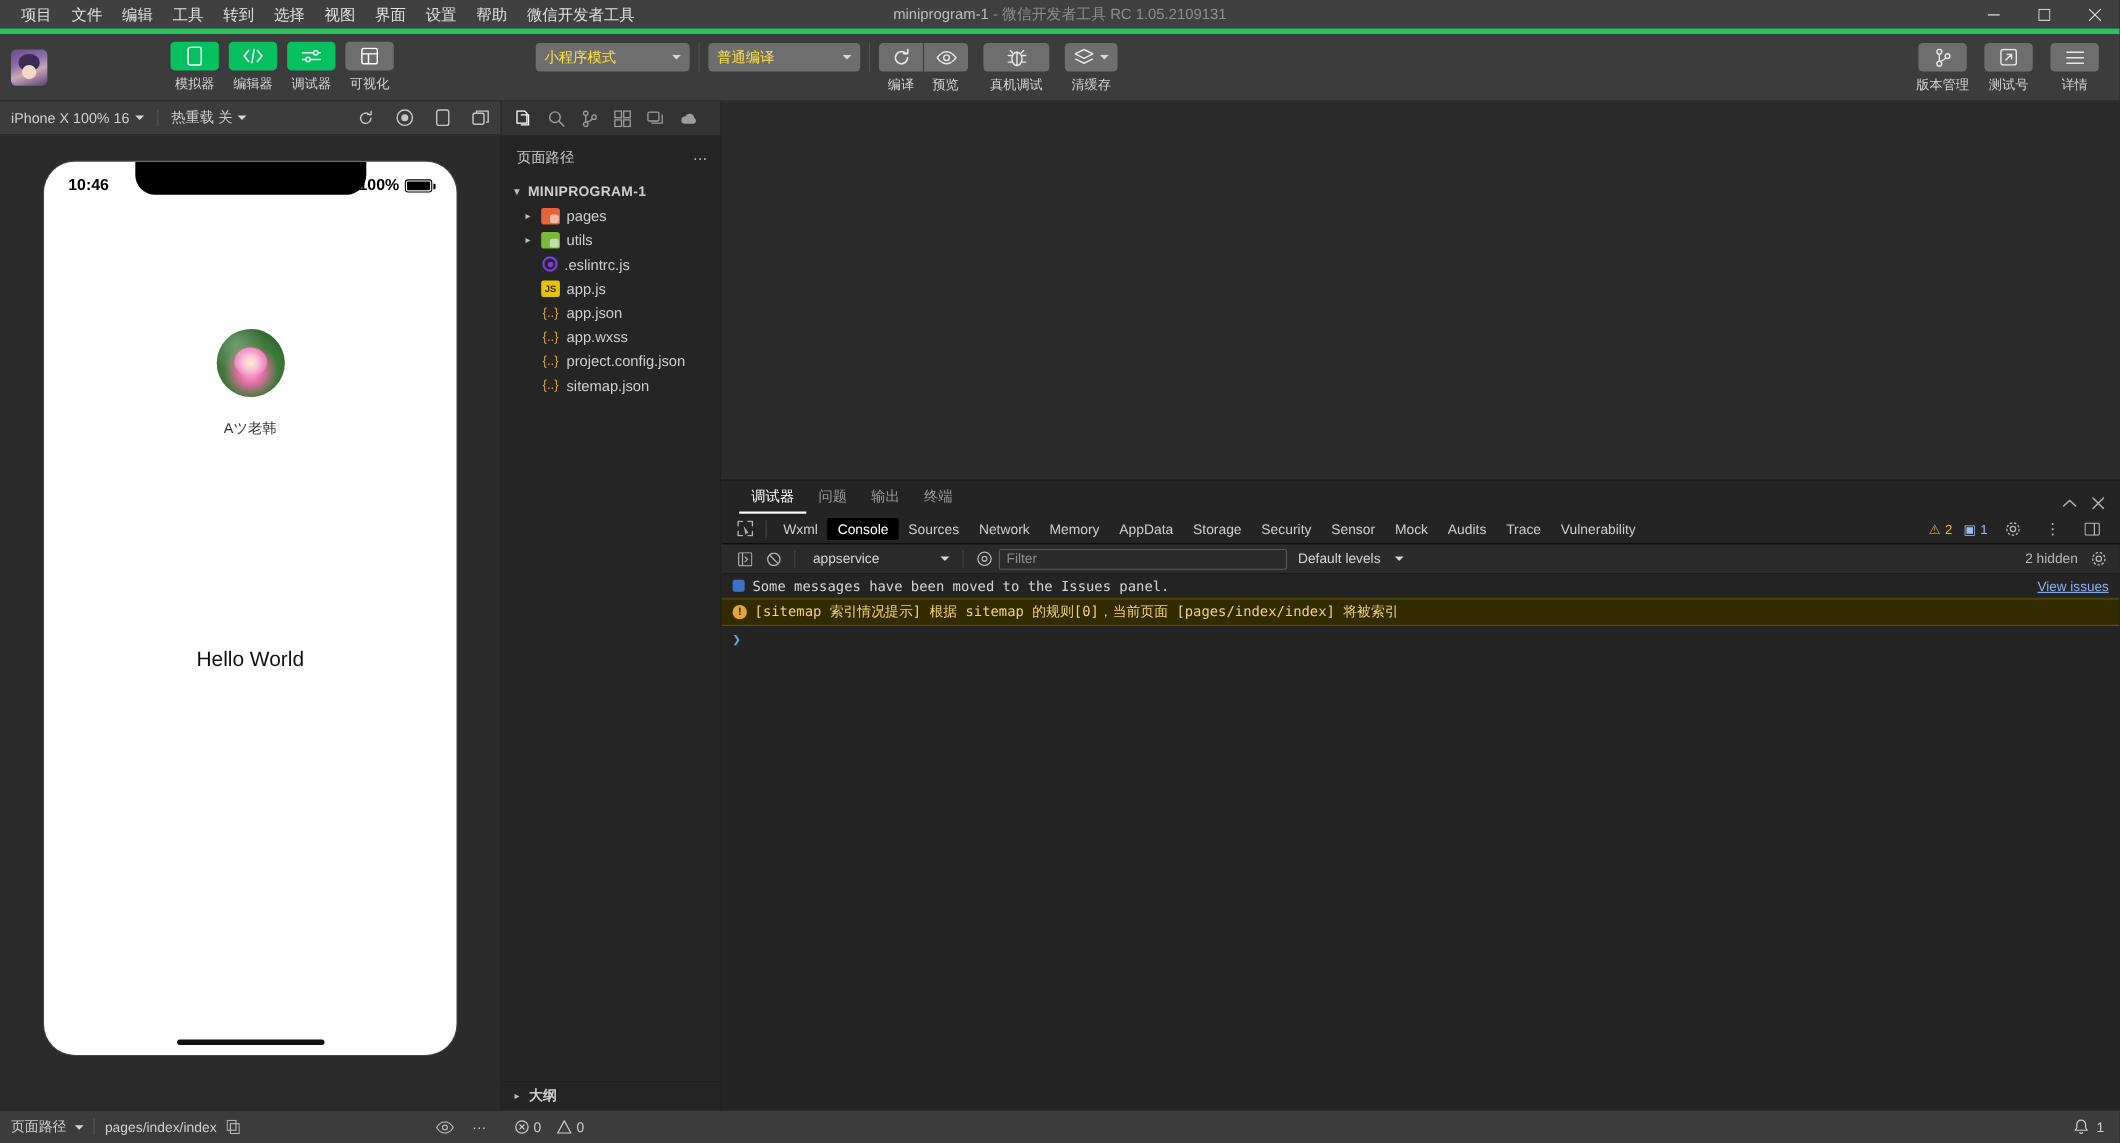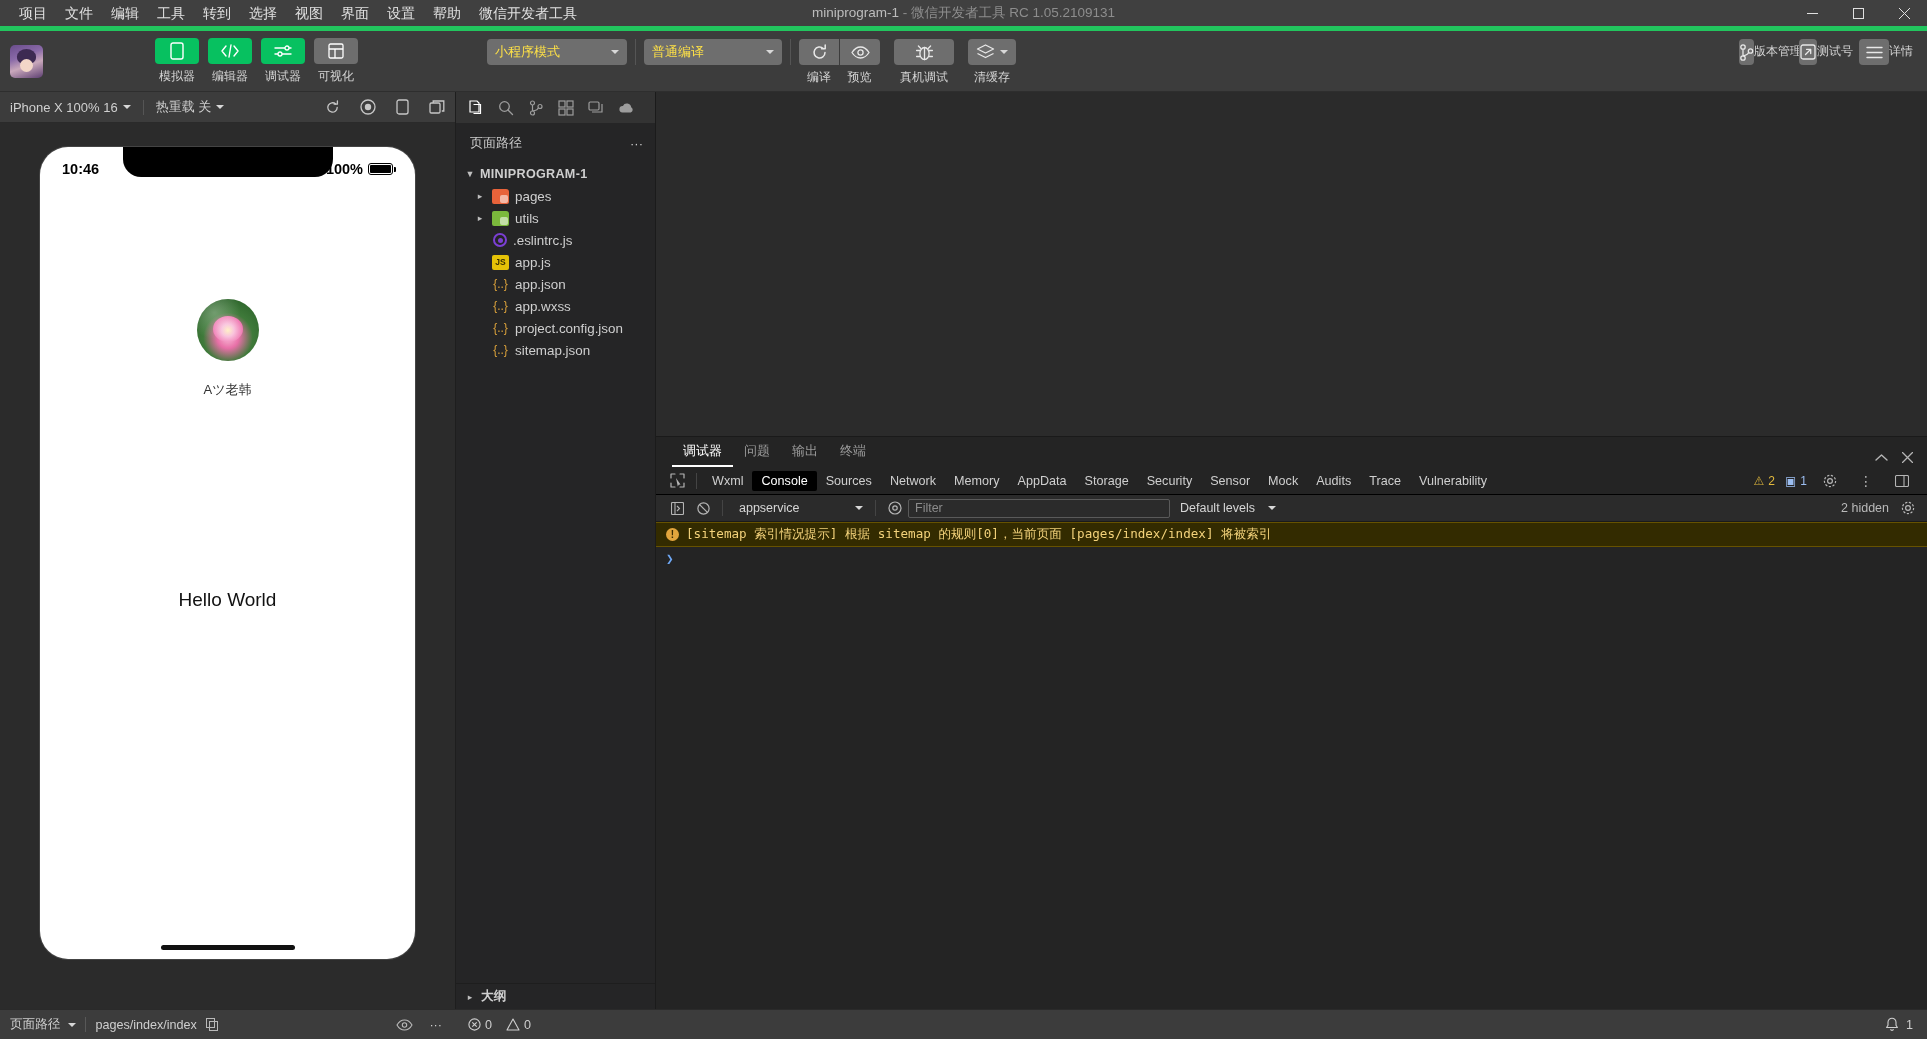--- a/index.html
+++ b/index.html
@@ -77,21 +77,21 @@
     width:40px; height:26px; background:#6e6e6e; display:flex; align-items:center;
     justify-content:center; cursor:pointer;
   }
   .icon-btn.r-l { border-radius:4px 0 0 4px; }
   .icon-btn.r-r { border-radius:0 4px 4px 0; }
   .icon-btn.r-all { border-radius:4px; }
   .cgroup { display:flex; flex-direction:column; align-items:center; }
   .cgroup-row { display:flex; gap:1px; }
 
   .right-tools { position:absolute; right:14px; top:8px; display:flex; gap:6px; }
-  .rt-wrap { display:flex; flex-direction:row; align-items:flex-start; width:54px; }
+  .rt-wrap { display:flex; flex-direction:column; align-items:center; width:54px; }
 
   
   .body { flex:1; display:flex; min-height:0; }
 
   
   .sim-pane { width:456px; flex:none; background:#2b2b2b; display:flex; flex-direction:column; border-right:1px solid #1e1e1e; }
   .sim-bar {
     height:31px; background:#3c3c3c; display:flex; align-items:center; padding:0 10px;
     flex:none; border-bottom:1px solid #2a2a2a;
   }
@@ -726,20 +726,25 @@
             <span>
               <svg width="14" height="14" viewBox="0 0 14 14">
                   <circle cx="7" cy="7" r="2.4" fill="none" stroke="#b9b9b9" stroke-width="1.2"></circle>
                   <circle cx="7" cy="7" r="5.6" fill="none" stroke="#b9b9b9" stroke-width="1.2" stroke-dasharray="2.2 1.6"></circle>
                 </svg>
             </span>
           </div>
         </div>
 
         <div class="console">
+          <div class="msg-row info">
+            <span class="badge-sq"></span>
+            <span>Some messages have been moved to the Issues panel.</span>
+            <span class="view-issues">View issues</span>
+          </div>
           <div class="msg-row warn">
             <span class="badge-warn">!</span>
             <span>[sitemap 索引情况提示] 根据 sitemap 的规则[0]，当前页面 [pages/index/index] 将被索引</span>
           </div>
           <div class="prompt-row">
             <span class="arrow">❯</span>
           </div>
         </div>
       </div>
     </div>

